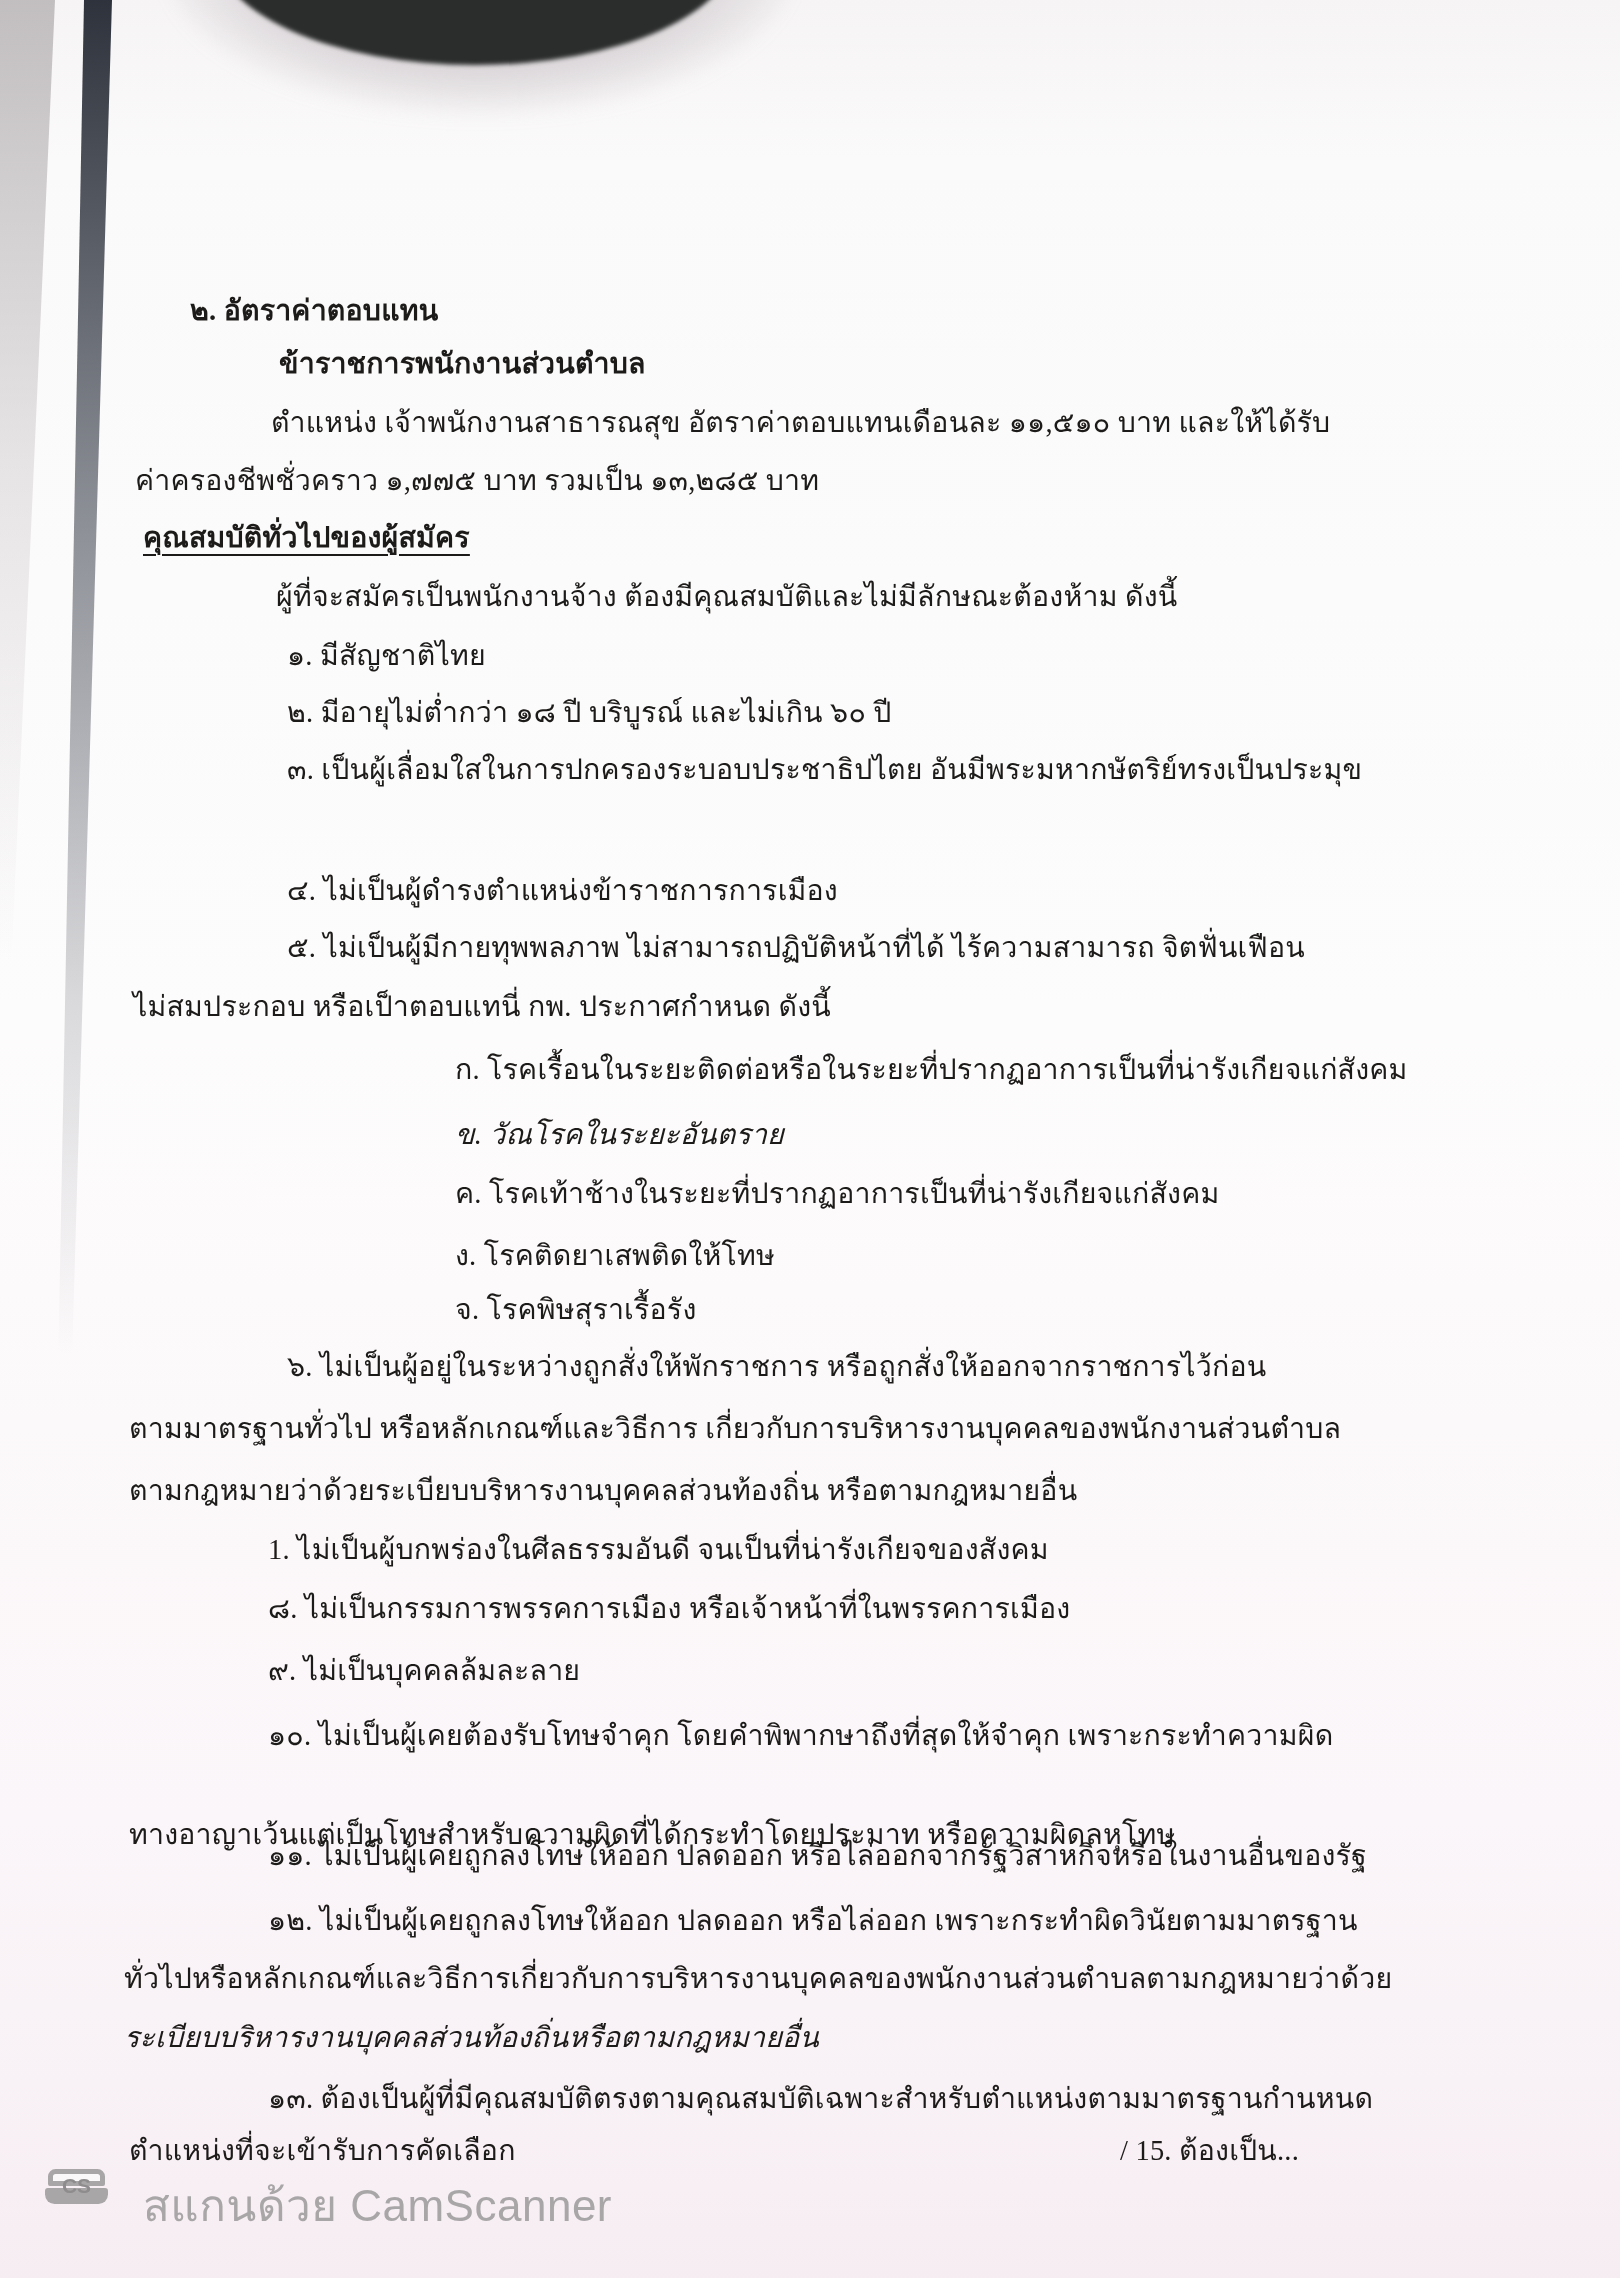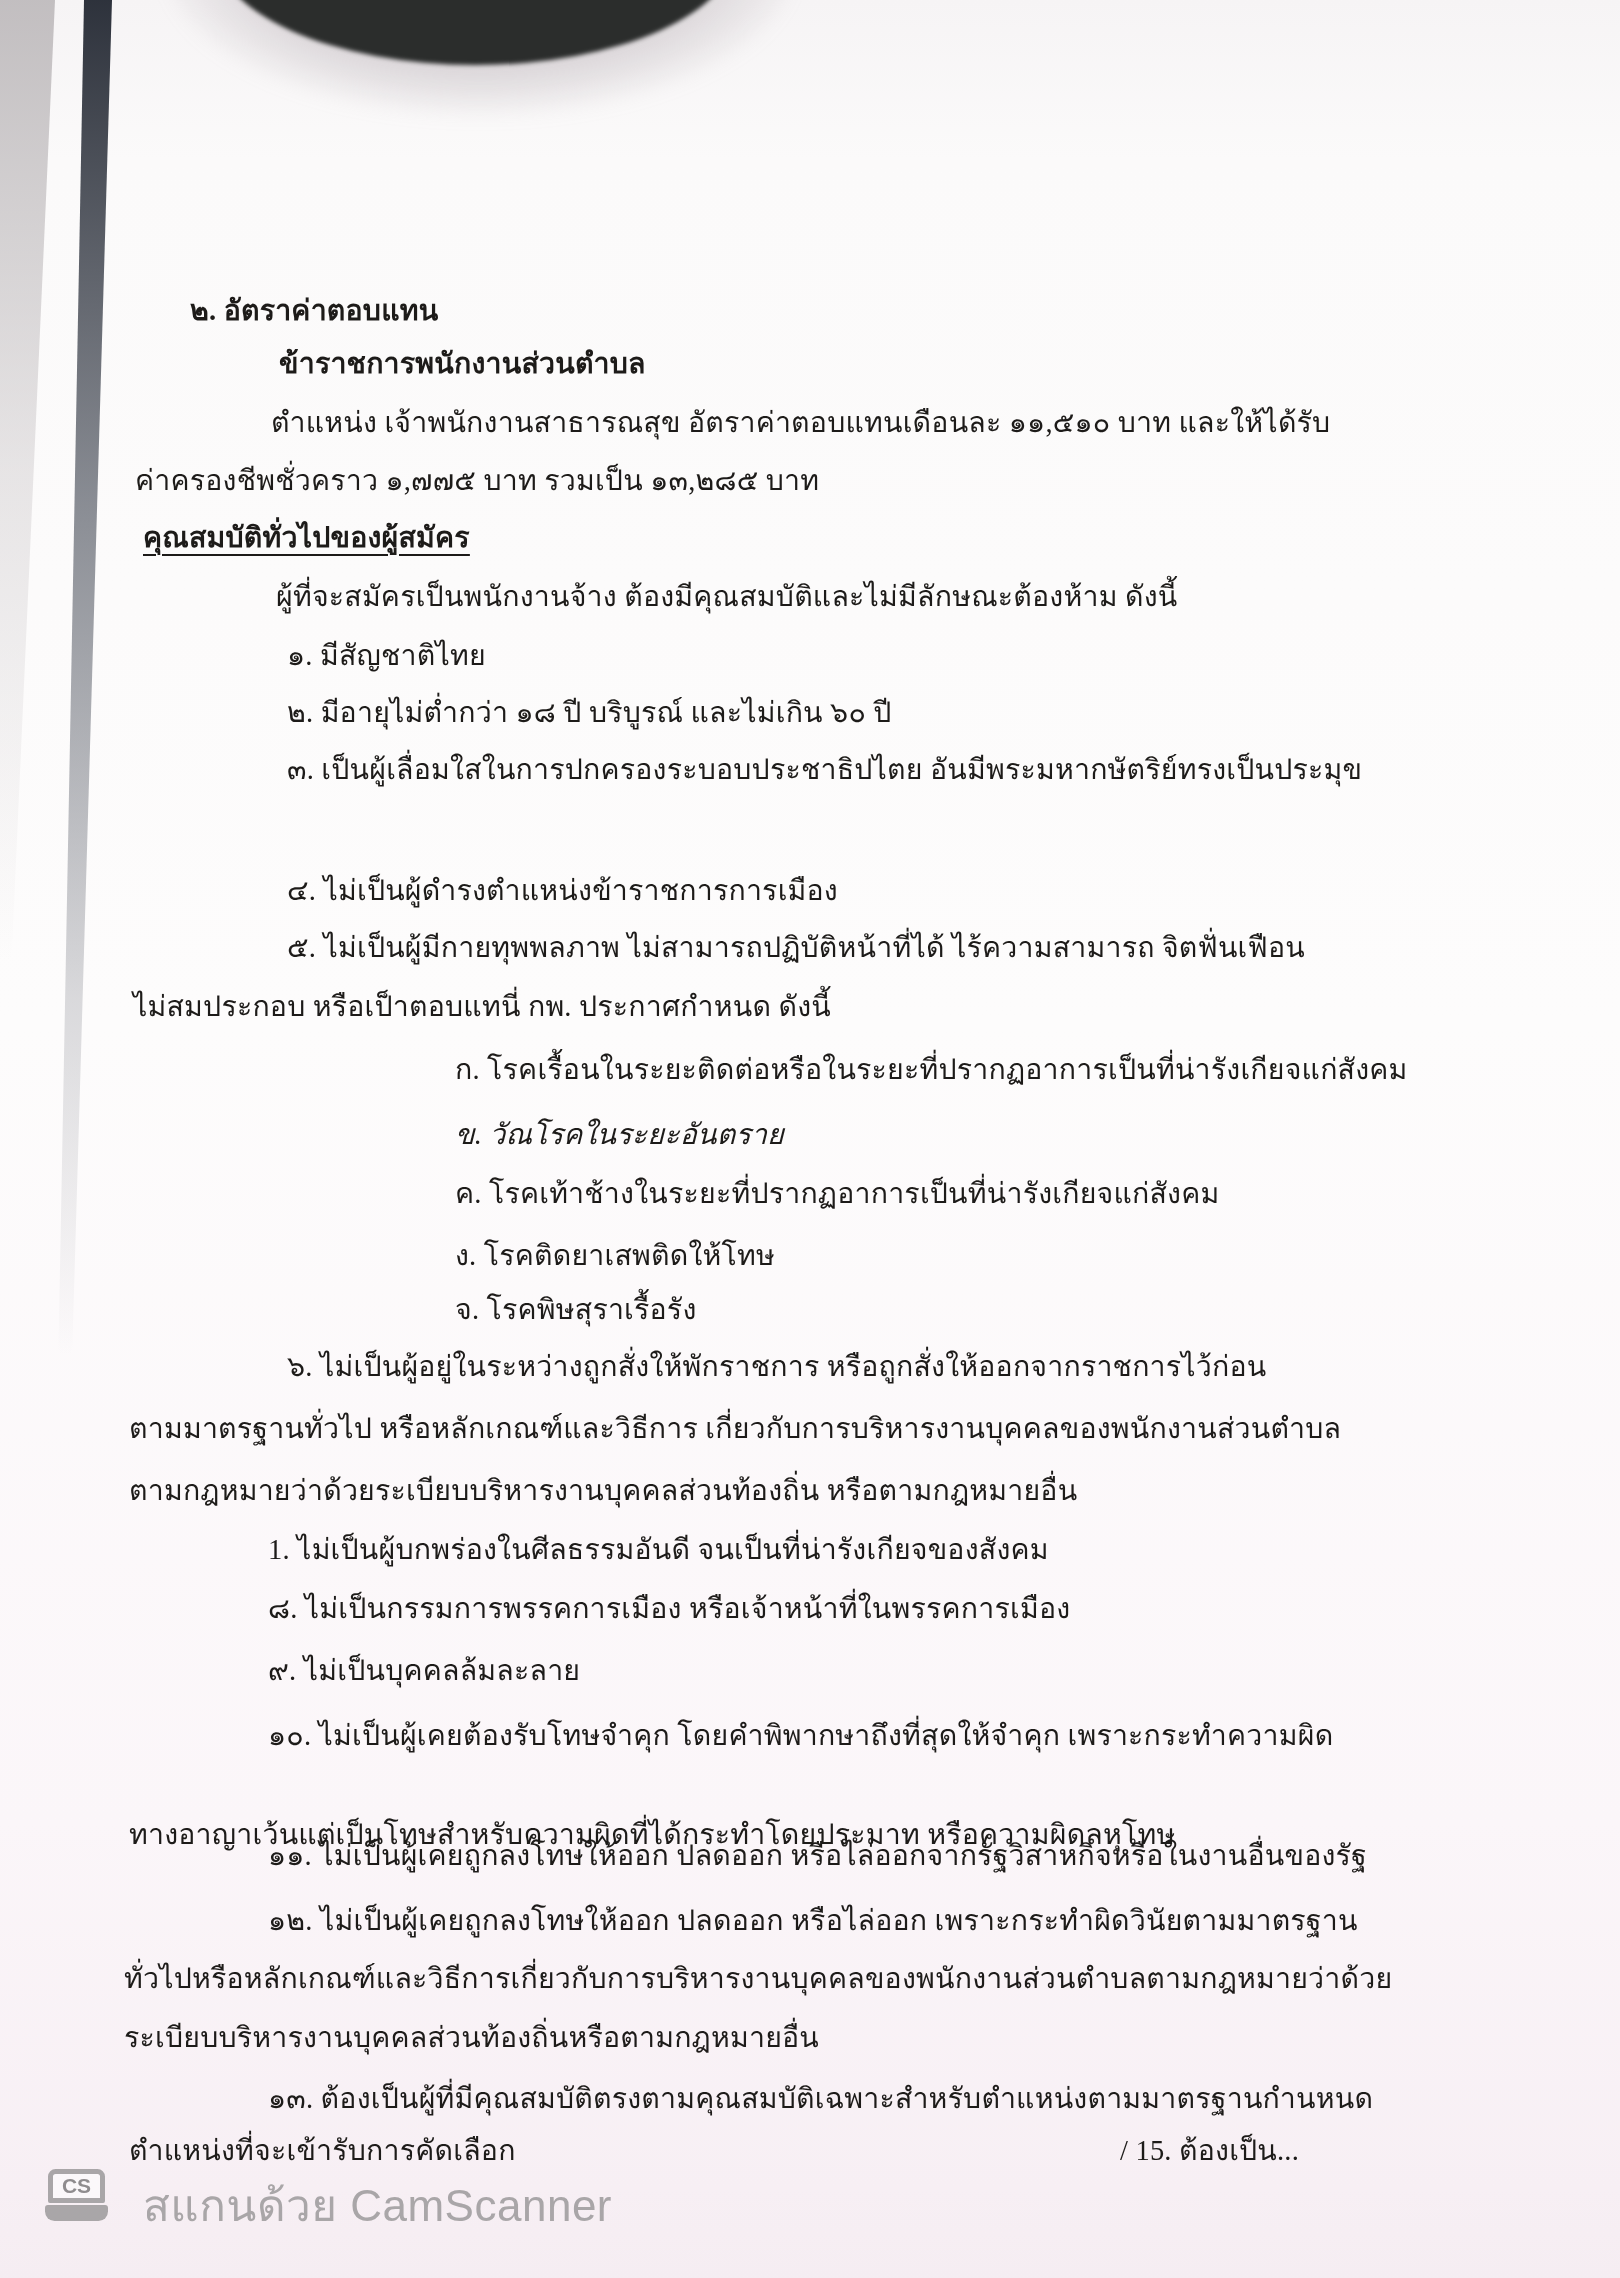--- a/index.html
+++ b/index.html
@@ -39,21 +39,21 @@
     white-space:nowrap;
     letter-spacing:0.2px;
   }
   .b{font-weight:bold;}
   .u{text-decoration:underline;text-underline-offset:6.7px;text-decoration-thickness:1.9px;}
   
   .cs-badge{
     position:absolute;left:48px;top:2169px;width:63px;height:53px;
   }
   .cs-top{
-    box-sizing:border-box;width:57px;height:34px;
+    box-sizing:border-box;width:57px;height:17px;
     border:5.7px solid #a9a6a8;border-radius:7.6px 7.6px 1.9px 1.9px;
     color:#8f8c8e;font-family:"Liberation Sans","DejaVu Sans",sans-serif;
     font-weight:bold;font-size:21px;line-height:23px;text-align:center;
     background:rgba(255,255,255,0.55);
   }
   .cs-bottom{
     width:63px;height:16px;margin-left:-2.9px;margin-top:1.9px;
     background:#a9a6a8;border-radius:2.9px 2.9px 9.5px 9.5px;
   }
   .wm-text{
@@ -94,21 +94,21 @@
   <div class="ln" style="left:129px;top:1467px;">ตามกฎหมายว่าด้วยระเบียบบริหารงานบุคคลส่วนท้องถิ่น หรือตามกฎหมายอื่น</div>
   <div class="ln" style="left:129px;top:1405px;">ตามมาตรฐานทั่วไป หรือหลักเกณฑ์และวิธีการ เกี่ยวกับการบริหารงานบุคคลของพนักงานส่วนตำบล</div>
   <div class="ln" style="left:268px;top:1526px;">1. ไม่เป็นผู้บกพร่องในศีลธรรมอันดี จนเป็นที่น่ารังเกียจของสังคม</div>
   <div class="ln" style="left:268px;top:1585px;">๘. ไม่เป็นกรรมการพรรคการเมือง หรือเจ้าหน้าที่ในพรรคการเมือง</div>
   <div class="ln" style="left:268px;top:1647px;">๙. ไม่เป็นบุคคลล้มละลาย</div>
   <div class="ln" style="left:268px;top:1712px;">๑๐. ไม่เป็นผู้เคยต้องรับโทษจำคุก โดยคำพิพากษาถึงที่สุดให้จำคุก เพราะกระทำความผิด</div>
   <div class="ln" style="left:129px;top:1771px;margin-top:40px;">ทางอาญาเว้นแต่เป็นโทษสำหรับความผิดที่ได้กระทำโดยประมาท หรือความผิดลหุโทษ</div>
   <div class="ln" style="left:268px;top:1832px;">๑๑. ไม่เป็นผู้เคยถูกลงโทษให้ออก ปลดออก หรือไล่ออกจากรัฐวิสาหกิจหรือในงานอื่นของรัฐ</div>
   <div class="ln" style="left:268px;top:1897px;">๑๒. ไม่เป็นผู้เคยถูกลงโทษให้ออก ปลดออก หรือไล่ออก เพราะกระทำผิดวินัยตามมาตรฐาน</div>
   <div class="ln" style="left:124px;top:1955px;">ทั่วไปหรือหลักเกณฑ์และวิธีการเกี่ยวกับการบริหารงานบุคคลของพนักงานส่วนตำบลตามกฎหมายว่าด้วย</div>
-  <div class="ln" style="left:124px;top:2014px;">ระเบียบบริหารงานบุคคลส่วนท้องถิ่นหรือตามกฎหมายอื่น</div>
+  <div class="ln" style="left:124px;top:2014px;font-style:italic;">ระเบียบบริหารงานบุคคลส่วนท้องถิ่นหรือตามกฎหมายอื่น</div>
   <div class="ln" style="left:268px;top:2075px;">๑๓. ต้องเป็นผู้ที่มีคุณสมบัติตรงตามคุณสมบัติเฉพาะสำหรับตำแหน่งตามมาตรฐานกำนหนด</div>
 
   <div class="ln" style="left:129px;top:2127px;">ตำแหน่งที่จะเข้ารับการคัดเลือก</div>
   <div class="ln" style="left:1120px;top:2127px;">/ 15. ต้องเป็น...</div>
 
   <div class="cs-badge">
     <div class="cs-top">CS</div>
     <div class="cs-bottom"></div>
   </div>
   <div class="wm-text">สแกนด้วย CamScanner</div>

